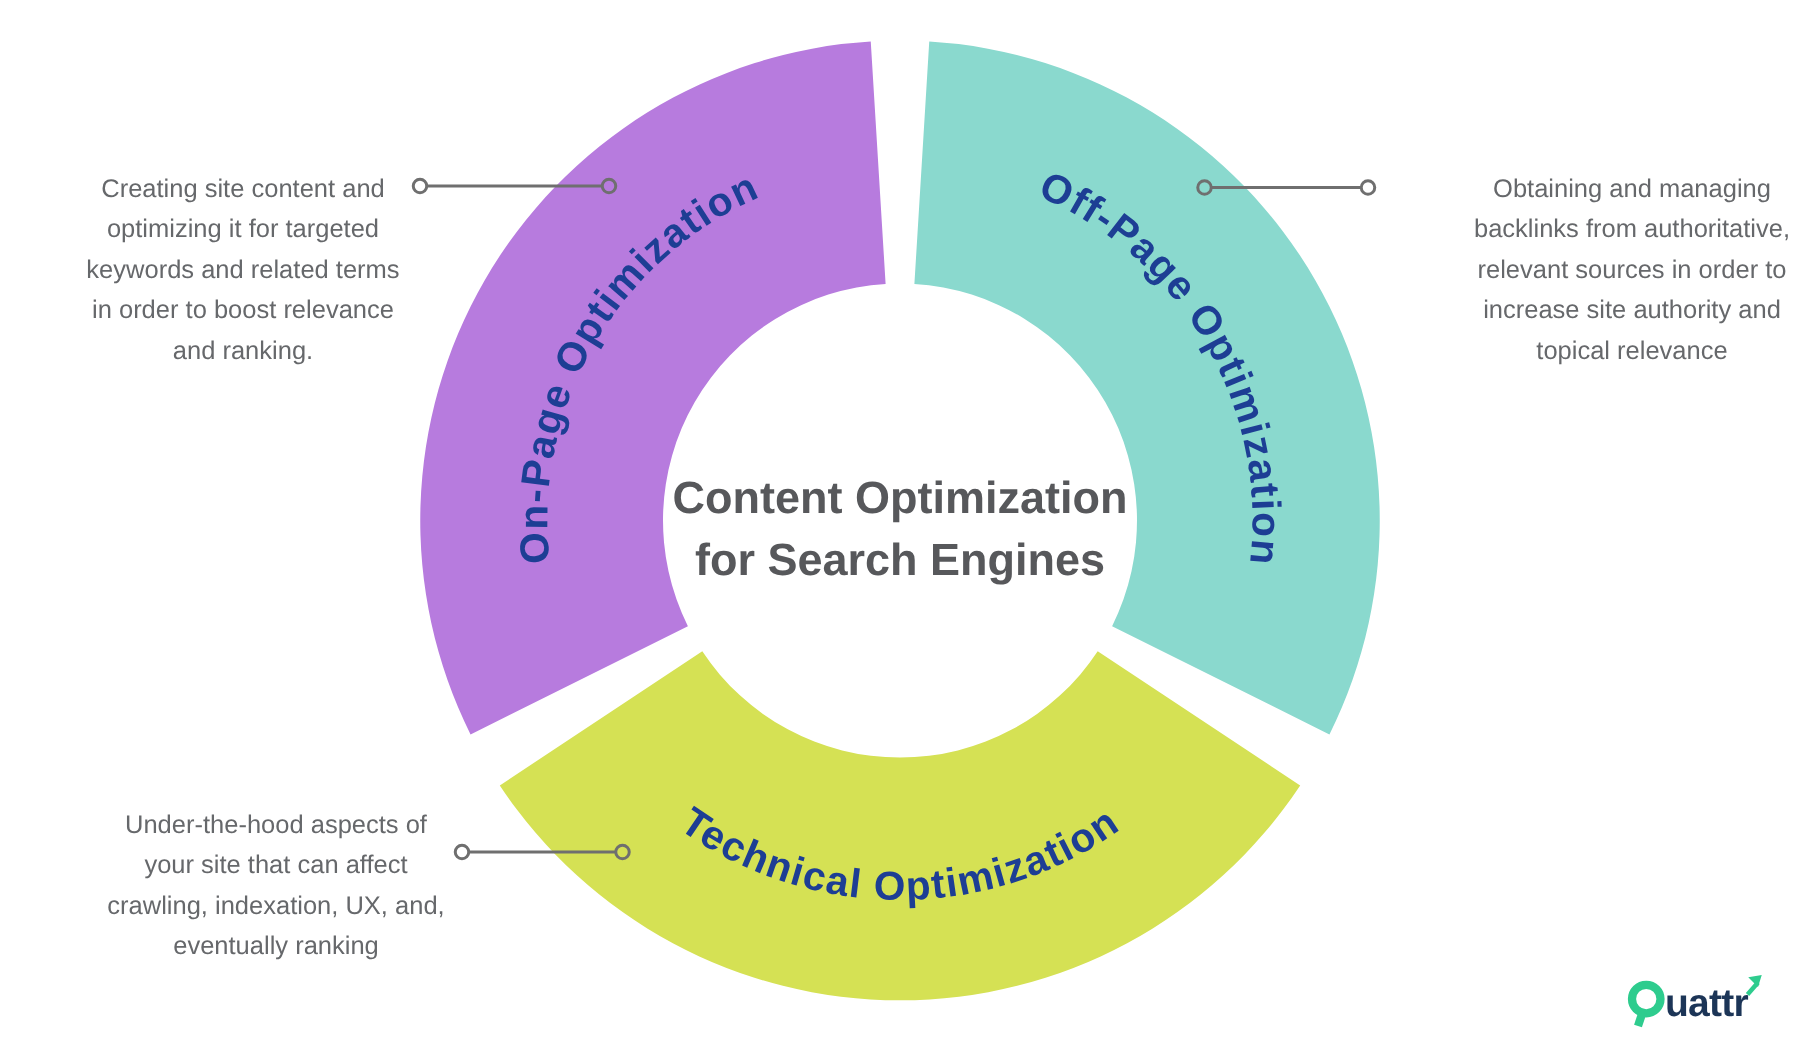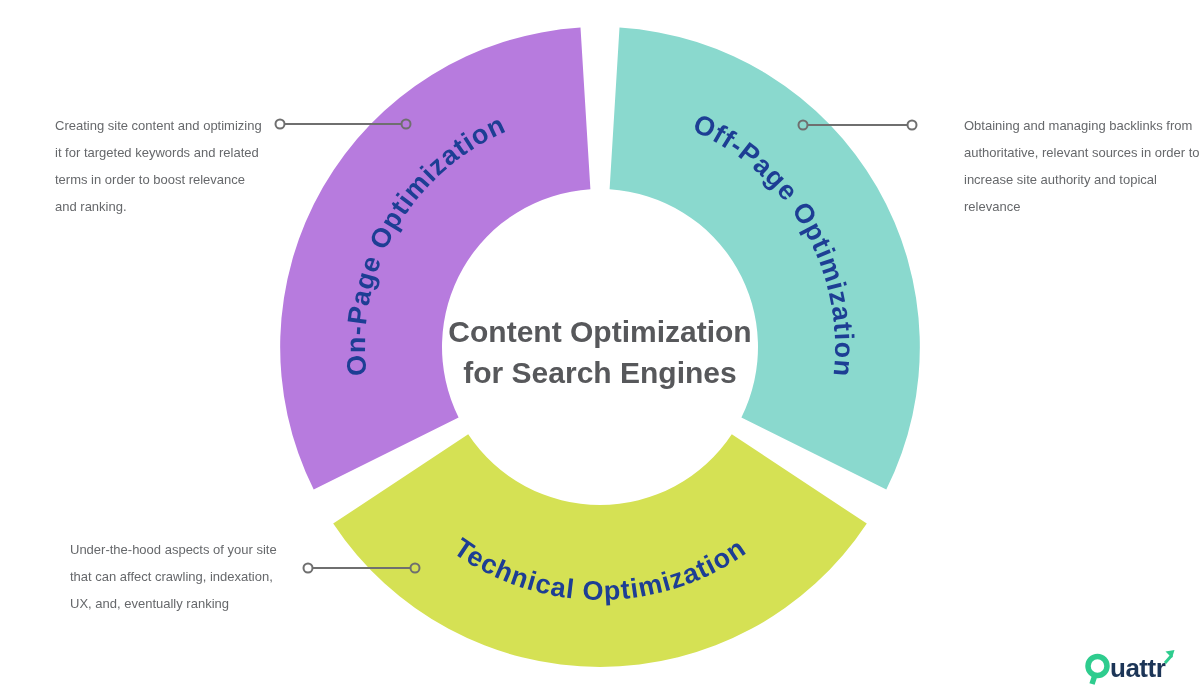--- a/index.html
+++ b/index.html
@@ -22,24 +22,24 @@
     font-family: "Liberation Sans", sans-serif;
     font-size: 30px;
     font-weight: 700;
   }
   .connector-line { stroke-width: 2; fill: none; }
   .connector-dot  { stroke-width: 2; fill: none; }
 
   .desc {
     position: absolute;
     margin: 0;
-    font-size: 13px;
+    font-size: 17px;
     line-height: 27px;
     color: #66686b;
-    text-align: left;
+    text-align: center;
   }
   .desc-on-page   { left: 55px;  top: 112px; width: 214px; }
   .desc-off-page  { left: 964px; top: 112px; width: 248px; }
   .desc-technical { left: 70px;  top: 536px; width: 228px; }
 
   .logo { position: absolute; left: 1084px; top: 647px; }
   .logo-text {
     font-family: "Liberation Sans", sans-serif;
     font-size: 26px;
     font-weight: 700;

